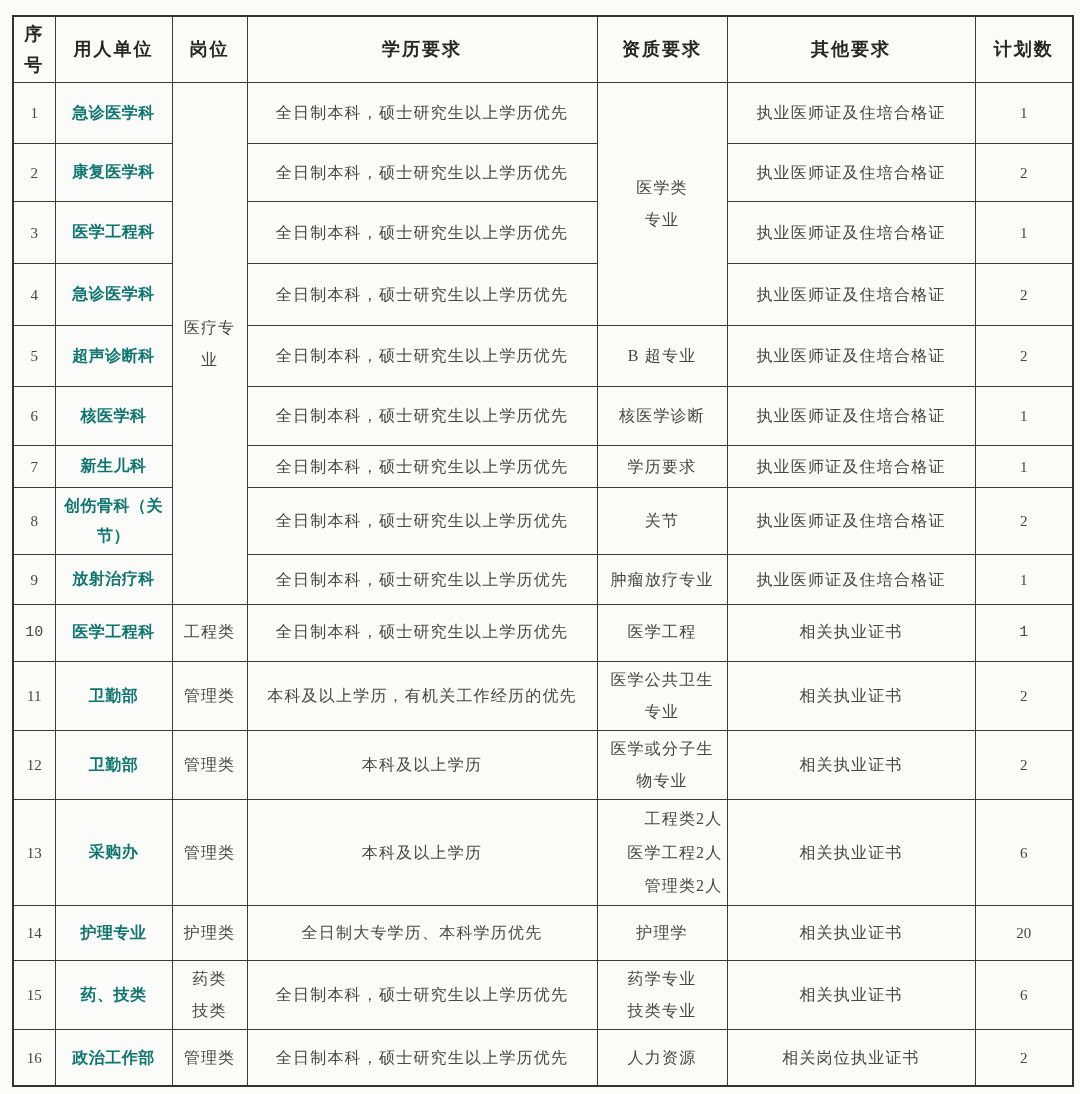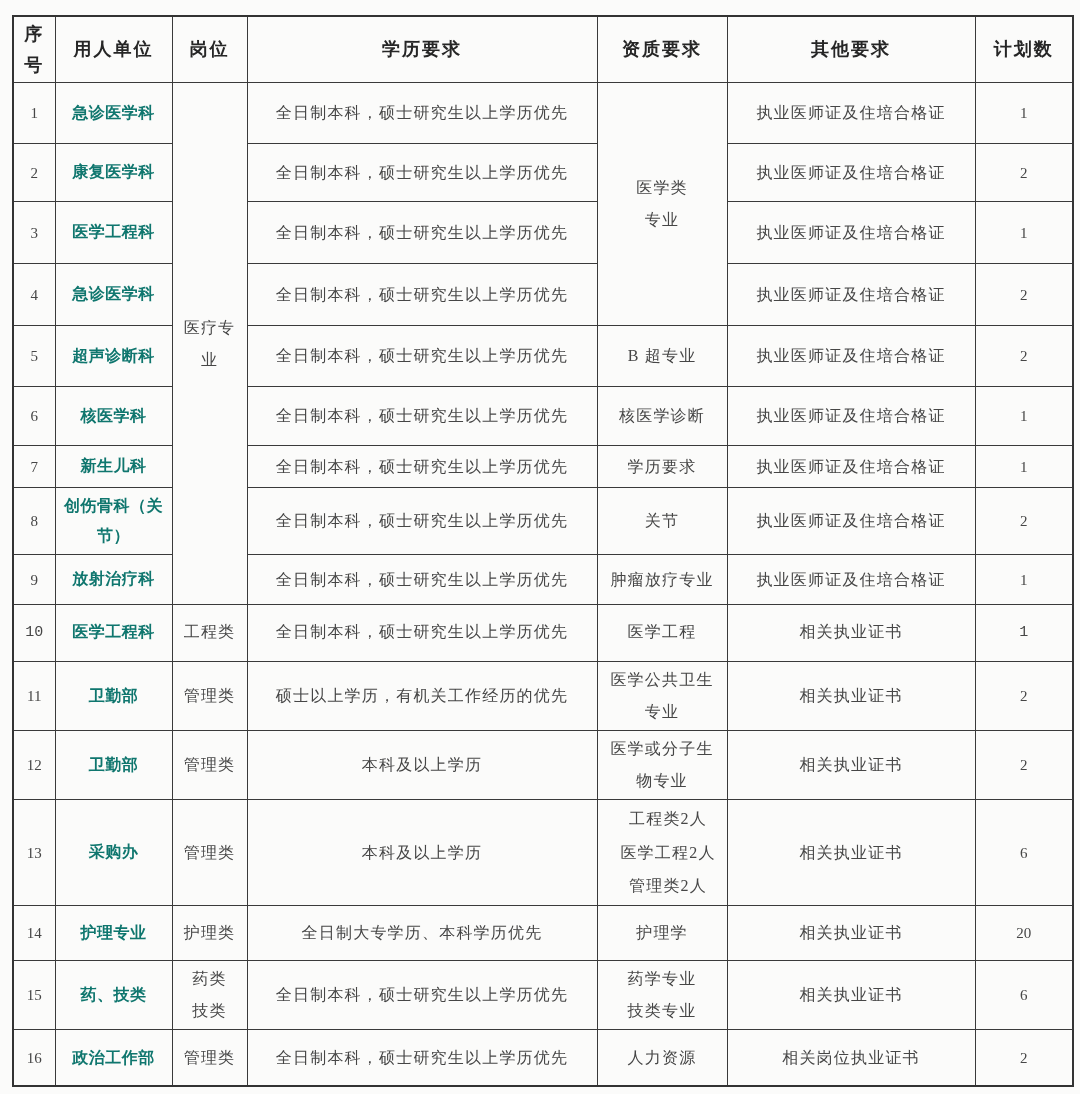--- a/index.html
+++ b/index.html
@@ -44,21 +44,21 @@
     line-height: 2.0;
   }
   td.unit {
     font-weight: bold;
     color: #0f766e;
     letter-spacing: 0.5px;
     line-height: 1.9;
   }
   td.seq, td.count { letter-spacing: 0; font-size: 15px; }
   td.qual-list {
-    text-align: center;
+    text-align: right;
     padding-left: 16px;
     line-height: 2.1;
   }
   tr.rh  { height: 66px; }
   tr.r1  { height: 61px; }
   tr.r2  { height: 58px; }
   tr.r3  { height: 62px; }
   tr.r4  { height: 62px; }
   tr.r5  { height: 61px; }
   tr.r6  { height: 59px; }
@@ -179,21 +179,21 @@
         <td>工程类</td>
         <td>全日制本科，硕士研究生以上学历优先</td>
         <td>医学工程</td>
         <td>相关执业证书</td>
         <td class="count">1</td>
       </tr>
       <tr class="r11">
         <td class="seq">11</td>
         <td class="unit">卫勤部</td>
         <td>管理类</td>
-        <td>硕士以上学历，有机关工作经历的优先</td>
+        <td>本科及以上学历，有机关工作经历的优先</td>
         <td>医学公共卫生
 专业</td>
         <td>相关执业证书</td>
         <td class="count">2</td>
       </tr>
       <tr class="r12">
         <td class="seq">12</td>
         <td class="unit">卫勤部</td>
         <td>管理类</td>
         <td>本科及以上学历</td>

